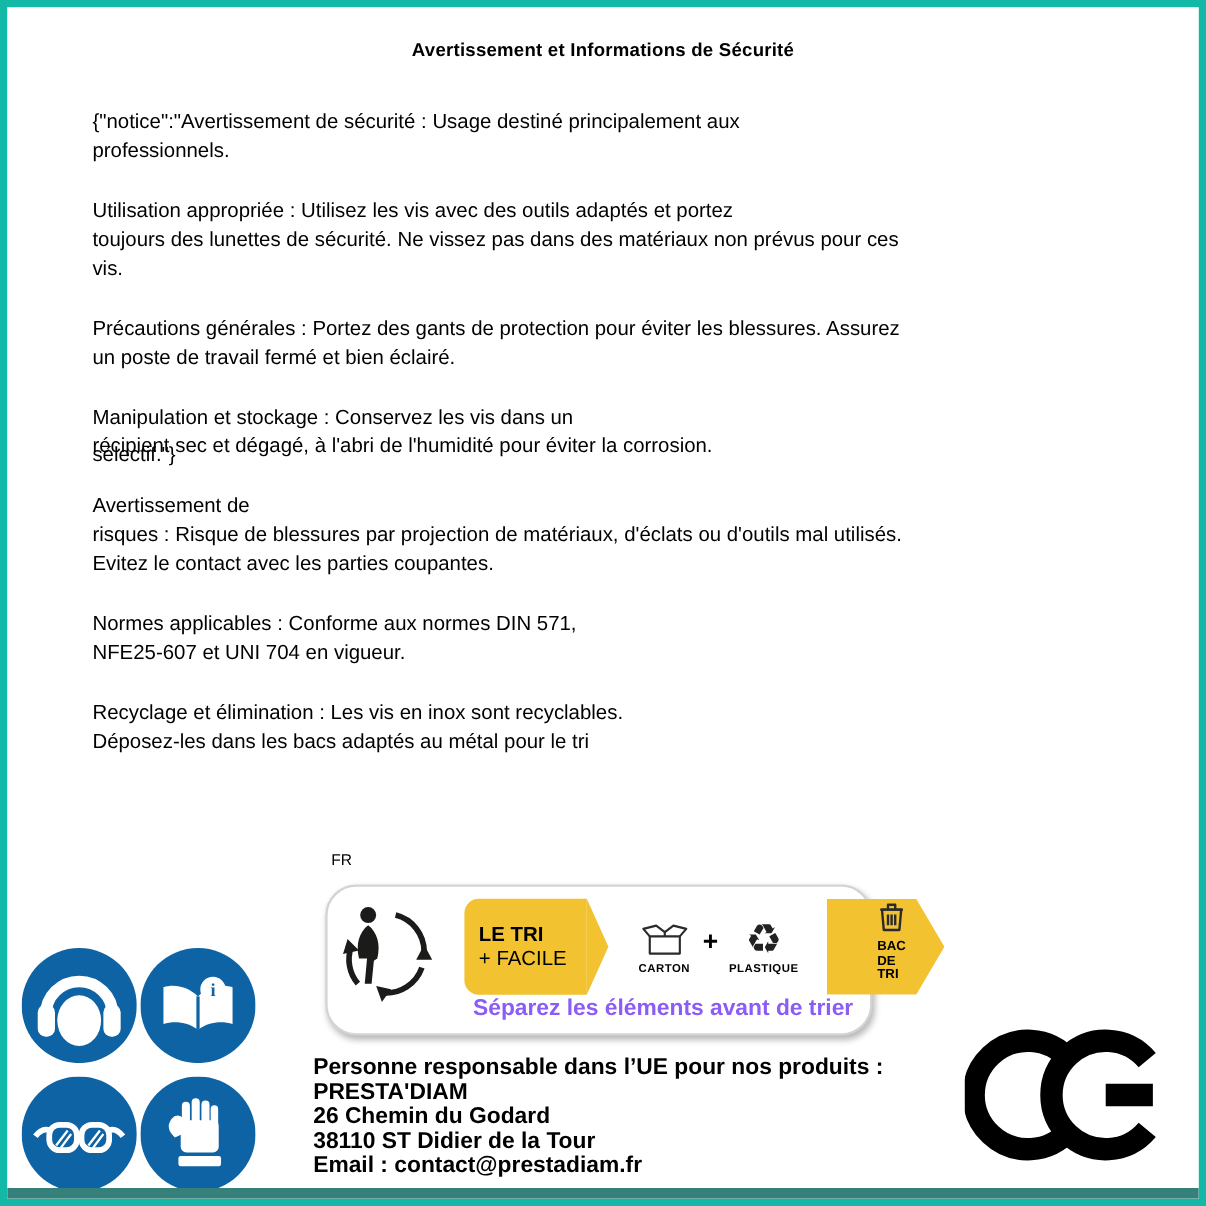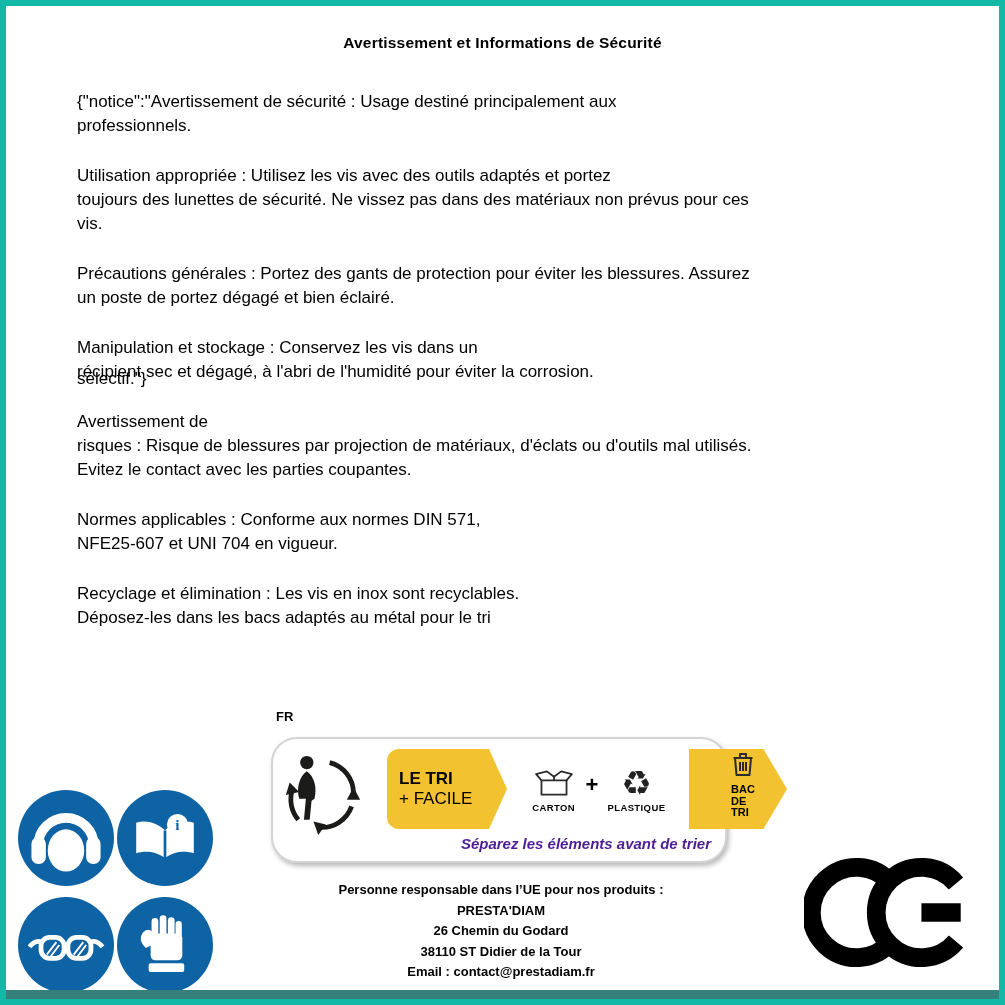--- a/index.html
+++ b/index.html
@@ -15,62 +15,62 @@
   .para{white-space:pre-line;margin:0 0 26px 0;}
   .para-block{margin:0 0 26px 0;}
   .line{height:24px;line-height:24px;}
   .overlap-wrap{position:relative;height:24px;line-height:24px;}
   .overlay-text{position:absolute;left:0;top:7px;white-space:nowrap;}
   
   .picto-grid{position:absolute;left:12px;top:784px;display:grid;
     grid-template-columns:96px 96px;grid-auto-rows:96px;gap:11px 3px;}
   .picto{width:96px;height:96px;display:block;}
   
-  .fr-label{position:absolute;left:270px;top:703px;font-size:13px;font-weight:bold;}
+  .fr-label{position:absolute;left:270px;top:703px;font-size:13px;font-weight:normal;}
   .sorting{position:absolute;left:265px;top:731px;width:456px;height:126px;background:#fff;
     border:2px solid #d4d4d4;border-radius:26px;box-shadow:2px 3px 5px rgba(0,0,0,.28);box-sizing:border-box;}
   .triman{position:absolute;left:10px;top:12px;width:80px;height:86px;}
   .strip{position:absolute;left:92px;top:10px;height:80px;display:flex;align-items:stretch;padding-left:22px;}
   .seg-tri{position:relative;width:102px;background:#f2c231;border-radius:12px 0 0 12px;
     display:flex;flex-direction:column;justify-content:center;padding-left:12px;box-sizing:border-box;}
   .seg-tri::after{content:"";position:absolute;left:100%;top:0;width:0;height:0;
     border-top:40px solid transparent;border-bottom:40px solid transparent;border-left:18px solid #f2c231;}
   .tri-l1{font-size:17px;font-weight:800;}
   .tri-l2{font-size:17px;font-weight:400;}
   .seg-white{width:170px;display:flex;align-items:center;justify-content:center;gap:9px;padding-left:24px;}
   .mat{display:flex;flex-direction:column;align-items:center;gap:2px;}
   .mat-label{font-size:9.5px;font-weight:bold;letter-spacing:.4px;}
   .plus-sign{font-size:22px;font-weight:bold;margin-top:-8px;}
   .recycle-glyph{font-size:34px;line-height:34px;color:#222;}
   .seg-bac{width:98px;background:#f2c231;clip-path:polygon(0 0,76% 0,100% 50%,76% 100%,0 100%);
     display:flex;align-items:center;justify-content:flex-start;gap:5px;padding-left:10px;box-sizing:border-box;margin-left:6px;flex-direction:column;}
   .bac-text{font-size:11px;font-weight:800;line-height:11.5px;white-space:pre-line;}
-  .tagline{position:absolute;right:14px;bottom:9px;font-size:15px;font-weight:bold;
-    font-style:italic;color:#4c1d95;}
-  
-  .address{position:absolute;left:255px;top:874px;width:480px;text-align:center;
-    font-size:13px;font-weight:bold;line-height:20.5px;}
+  .tagline{position:absolute;right:14px;bottom:9px;font-size:19px;font-weight:bold;
+    color:#8b5cf6;}
+  
+  .address{position:absolute;left:255px;top:874px;width:480px;text-align:left;
+    font-size:19px;font-weight:bold;line-height:20.5px;}
   
   .ce{position:absolute;left:798px;top:850px;width:170px;height:113px;}
 </style>
 </head>
 <body>
 
 <div class="page">
 
   <div class="title">Avertissement et Informations de Sécurité</div>
 
   <div class="body-text">
     <div class="para">{"notice":"Avertissement de sécurité : Usage destiné principalement aux
 professionnels.</div>
     <div class="para">Utilisation appropriée : Utilisez les vis avec des outils adaptés et portez
 toujours des lunettes de sécurité. Ne vissez pas dans des matériaux non prévus pour ces
 vis.</div>
     <div class="para">Précautions générales : Portez des gants de protection pour éviter les blessures. Assurez
-un poste de portez dégagé et bien éclairé.</div>
+un poste de travail fermé et bien éclairé.</div>
     <div class="para-block">
       <div class="line">Manipulation et stockage : Conservez les vis dans un</div>
       <div class="overlap-wrap">
         <span>récipient sec et dégagé, à l'abri de l'humidité pour éviter la corrosion.</span>
         <span class="overlay-text">sélectif."}</span>
       </div>
     </div>
     <div class="para">Avertissement de
 risques : Risque de blessures par projection de matériaux, d'éclats ou d'outils mal utilisés.
 Evitez le contact avec les parties coupantes.</div>

